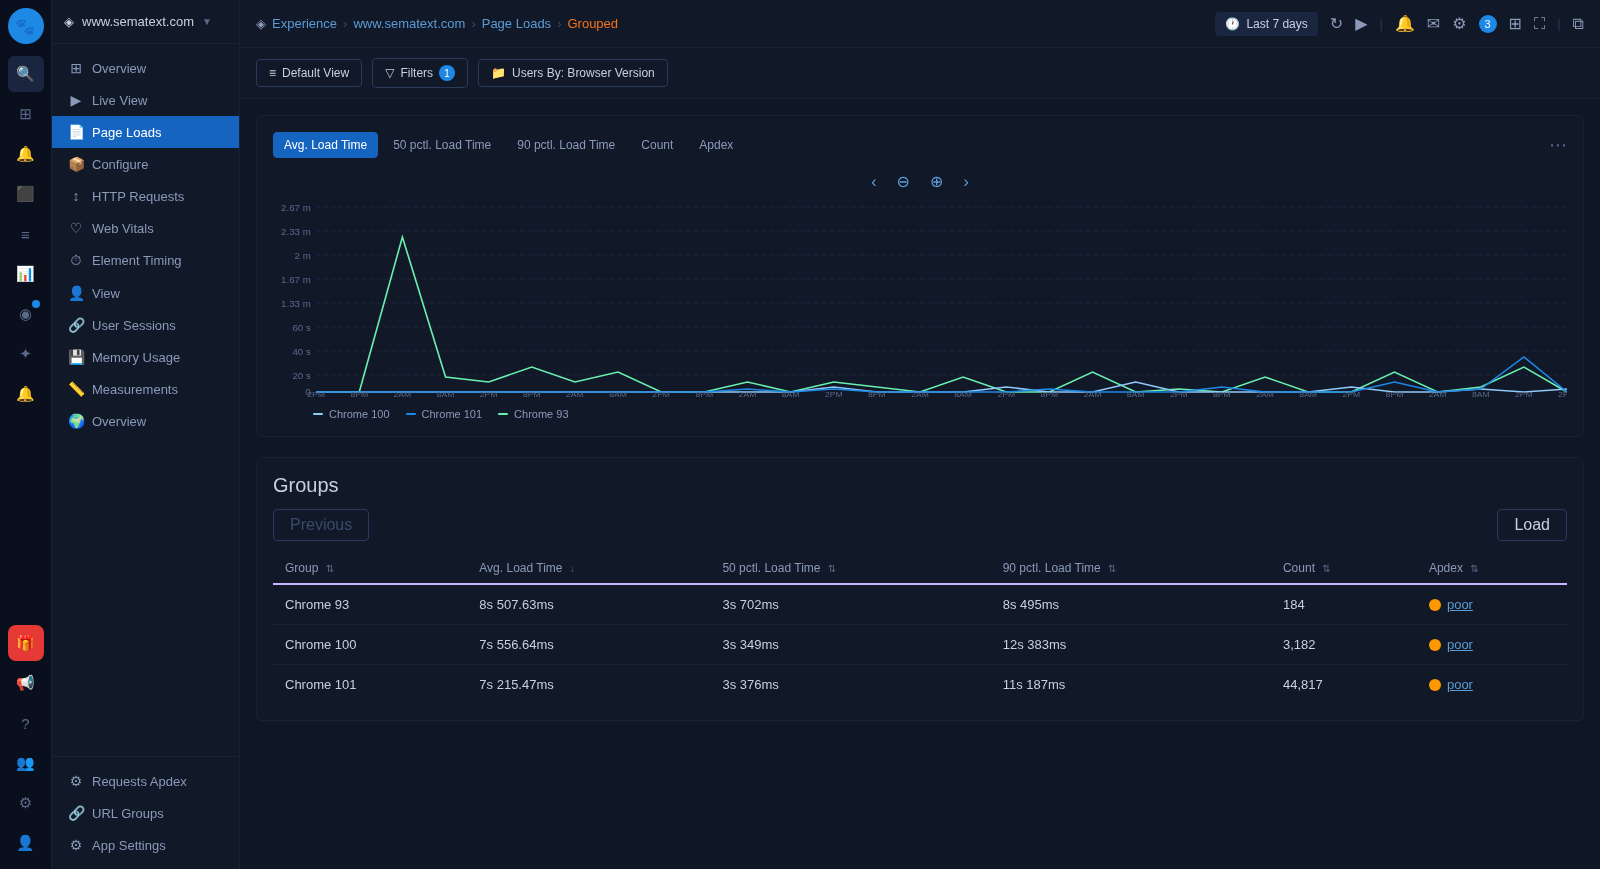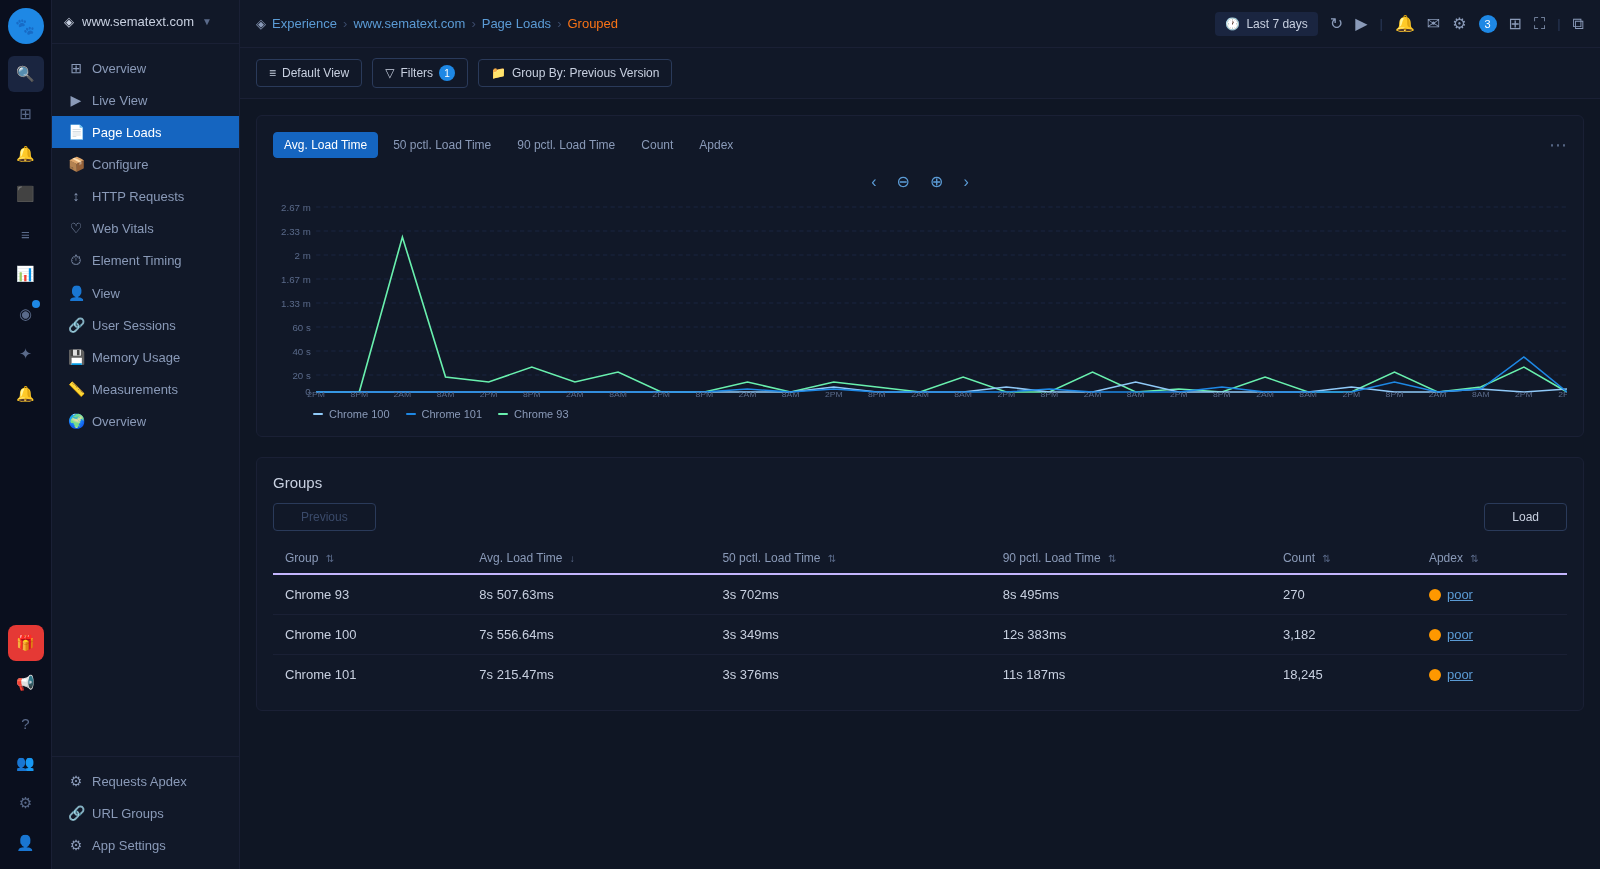--- a/index.html
+++ b/index.html
@@ -244,37 +244,37 @@
     }
 
     
     .groups-section {
       background: #111828;
       border: 1px solid #1a2035;
       border-radius: 6px;
       padding: 16px;
     }
     .groups-header {
-      font-size: 15px;
+      font-size: 20px;
       font-weight: 500;
       color: #c8d0e0;
       margin-bottom: 12px;
     }
     .pagination-row {
       display: flex;
       justify-content: space-between;
       margin-bottom: 12px;
     }
     .page-btn {
-      padding: 6px 27px;
+      padding: 6px 16px;
       border: 1px solid #2a3a5a;
       border-radius: 4px;
       background: transparent;
       color: #c8d0e0;
-      font-size: 12px;
+      font-size: 16px;
       cursor: pointer;
     }
     .page-btn.disabled { color: #3a4a6a; cursor: default; }
 
     
     .data-table {
       width: 100%;
       border-collapse: collapse;
     }
     .data-table th {
@@ -443,21 +443,21 @@
       <span>≡</span>
       <span>Default View</span>
     </button>
     <button class="toolbar-btn">
       <span>▽</span>
       <span>Filters</span>
       <span class="filter-badge">1</span>
     </button>
     <button class="toolbar-btn">
       <span class="group-icon">📁</span>
-      <span>Group By: Previous Version</span>
+      <span>Users By: Browser Version</span>
     </button>
   </div>
 
   <div class="content">
 
     <div class="chart-card">
       <div class="chart-header">
         <div class="chart-tabs">
           <div class="chart-tab active">Avg. Load Time</div>
           <div class="chart-tab">50 pctl. Load Time</div>
@@ -588,21 +588,21 @@
               <span class="sort-icon">⇅</span>
             </th>
           </tr>
         </thead>
         <tbody id="table-body">
         <tr>
       <td>Chrome 93</td>
       <td>8s 507.63ms</td>
       <td>3s 702ms</td>
       <td>8s 495ms</td>
-      <td>270</td>
+      <td>184</td>
       <td>
         <div class="apdex-poor">
           <div class="apdex-dot"></div>
           <span class="apdex-label">poor</span>
         </div>
       </td>
     </tr>
             <tr>
       <td>Chrome 100</td>
       <td>7s 556.64ms</td>
@@ -614,21 +614,21 @@
           <div class="apdex-dot"></div>
           <span class="apdex-label">poor</span>
         </div>
       </td>
     </tr>
             <tr>
       <td>Chrome 101</td>
       <td>7s 215.47ms</td>
       <td>3s 376ms</td>
       <td>11s 187ms</td>
-      <td>18,245</td>
+      <td>44,817</td>
       <td>
         <div class="apdex-poor">
           <div class="apdex-dot"></div>
           <span class="apdex-label">poor</span>
         </div>
       </td>
     </tr>
           </tbody>
       </table>
     </div>

